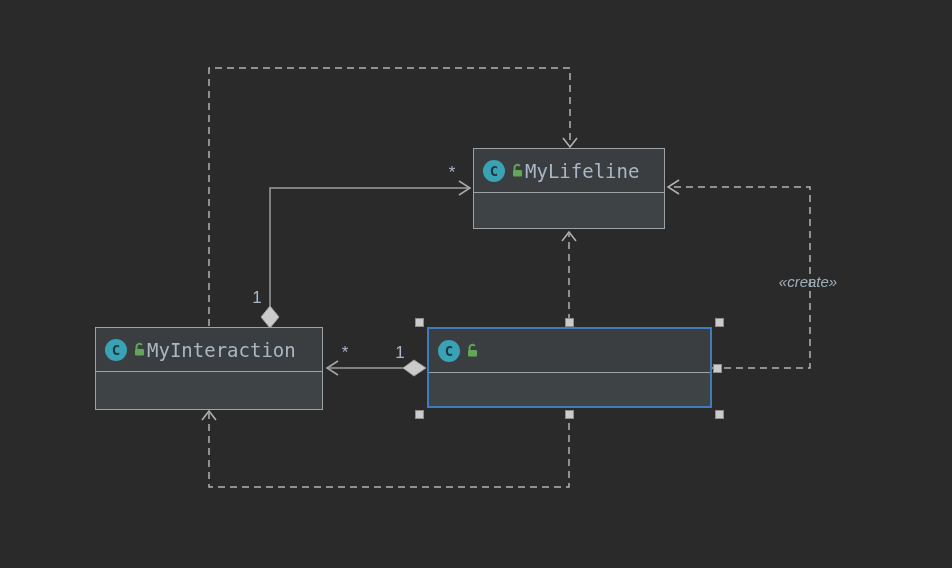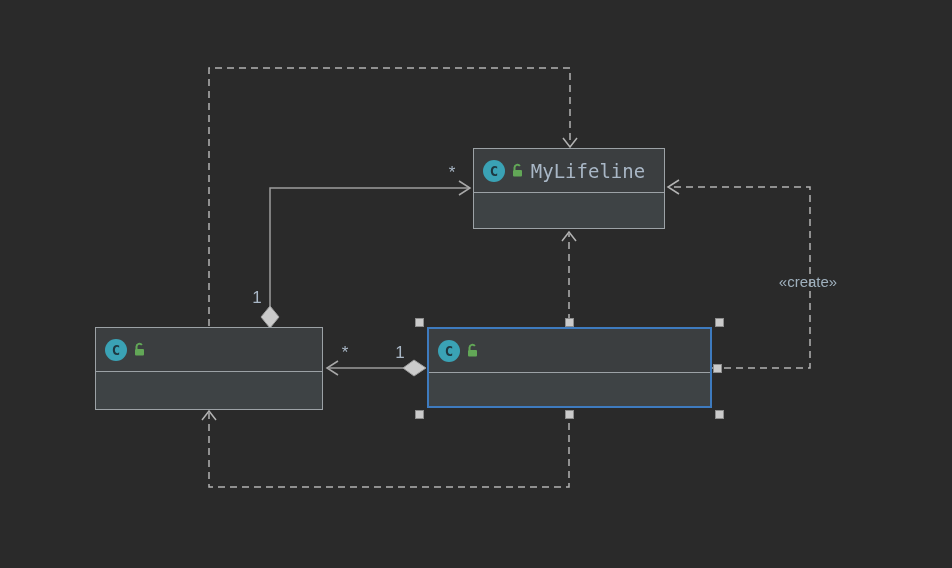--- a/index.html
+++ b/index.html
@@ -43,36 +43,36 @@
     background:#3aa2b5;
     color:#1e3740;
     display:flex;align-items:center;justify-content:center;
     font-family:"DejaVu Sans Mono", monospace;
     font-size:14px;font-weight:bold;
     flex:none;
   }
   .lock-icon{margin-left:5px;flex:none;display:block;}
   .node-name{
     flex:1;
-    text-align:center;
+    text-align:left;
     font-family:"DejaVu Sans Mono", monospace;
     font-size:19px;
     color:#a9b7c6;
     white-space:nowrap;
     padding-right:4px;
   }
   .edge-label{
     position:absolute;
     color:#a9b7c6;
     font-size:17px;
     transform:translate(-50%,-50%);
     white-space:nowrap;
     line-height:1;
   }
-  .edge-label.stereotype{font-size:15px;color:#9fb0bd;}
+  .edge-label.stereotype{font-size:15px;color:#9fb0bd;font-style:italic;}
   .handle{
     position:absolute;
     width:9px;height:9px;
     background:#cbcbcb;
     border:1px solid #8e8e8e;
     box-sizing:border-box;
   }
 </style>
 </head>
 <body>
@@ -134,20 +134,21 @@
     <div class="node-header">
       <span class="icon-group">
         <span class="class-icon">
             <span>C</span>
           </span>
         <svg class="lock-icon" width="15" height="15" viewBox="0 0 15 15">
           <path d="M4.5,7 V4.6 a3,3 0 0 1 5.4,-1.6" fill="none" stroke="#62a757" stroke-width="2"></path>
           <rect x="3" y="7" width="9" height="6.5" rx="1" fill="#62a757"></rect>
         </svg>
       </span>
+      <span class="node-name">MyInteraction</span>
     </div>
     <div class="node-body"></div>
   </div>
 
   <div class="node selected" style="left:427px;top:327px;width:285px;height:81px;">
     <div class="node-header">
       <span class="icon-group">
         <span class="class-icon">
             <span>C</span>
           </span>

